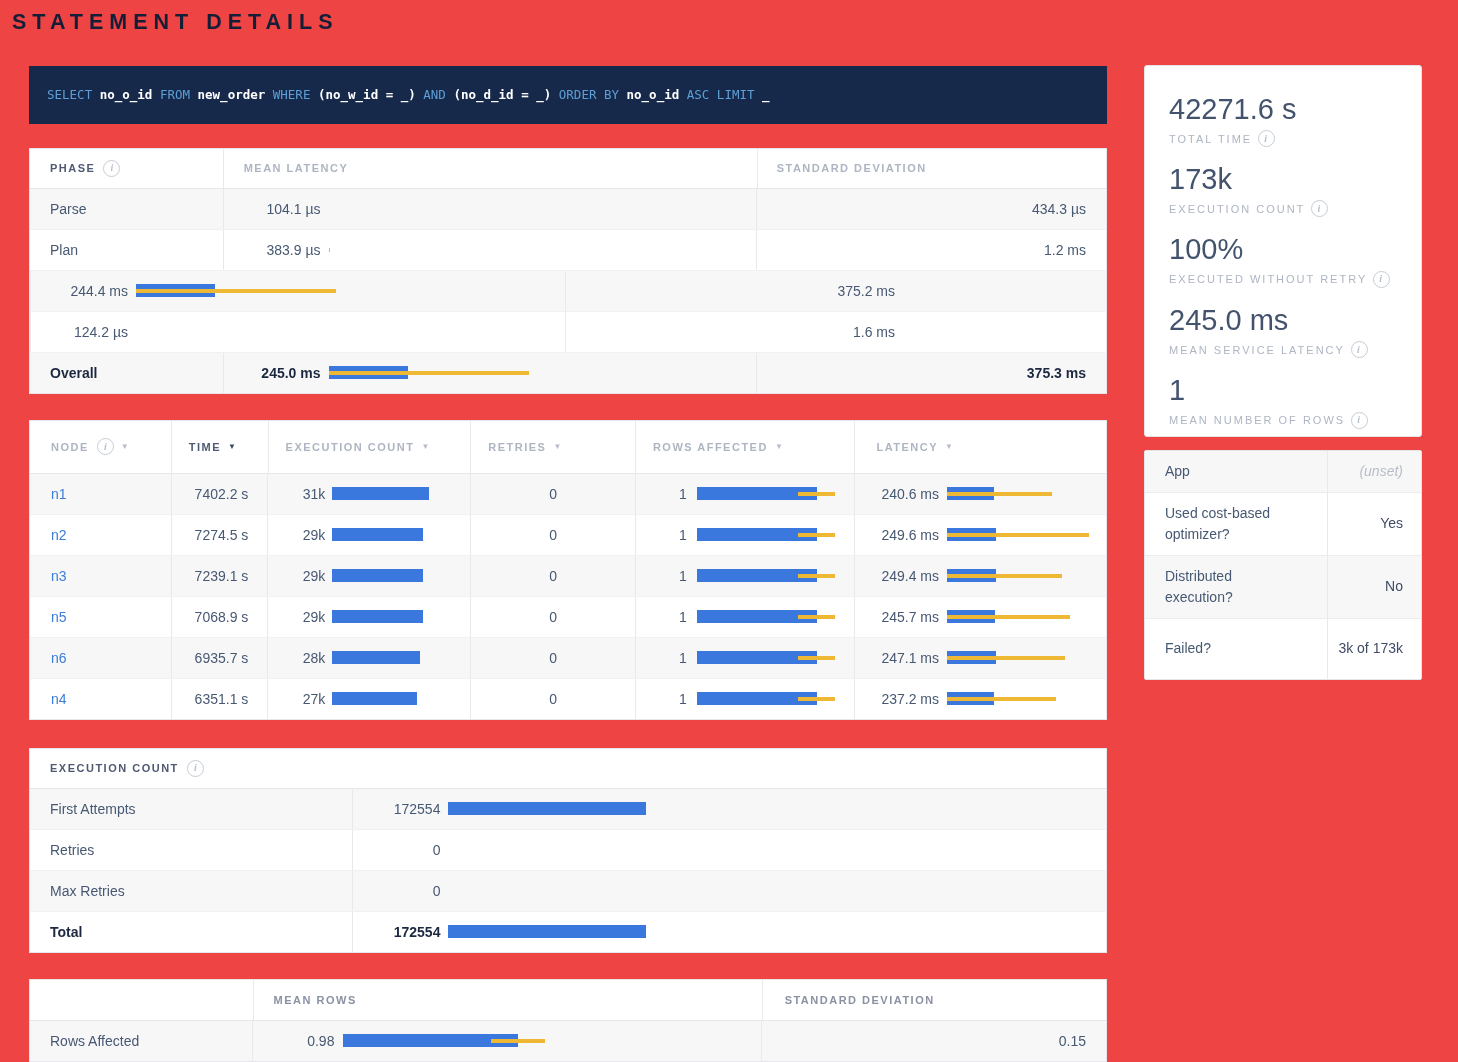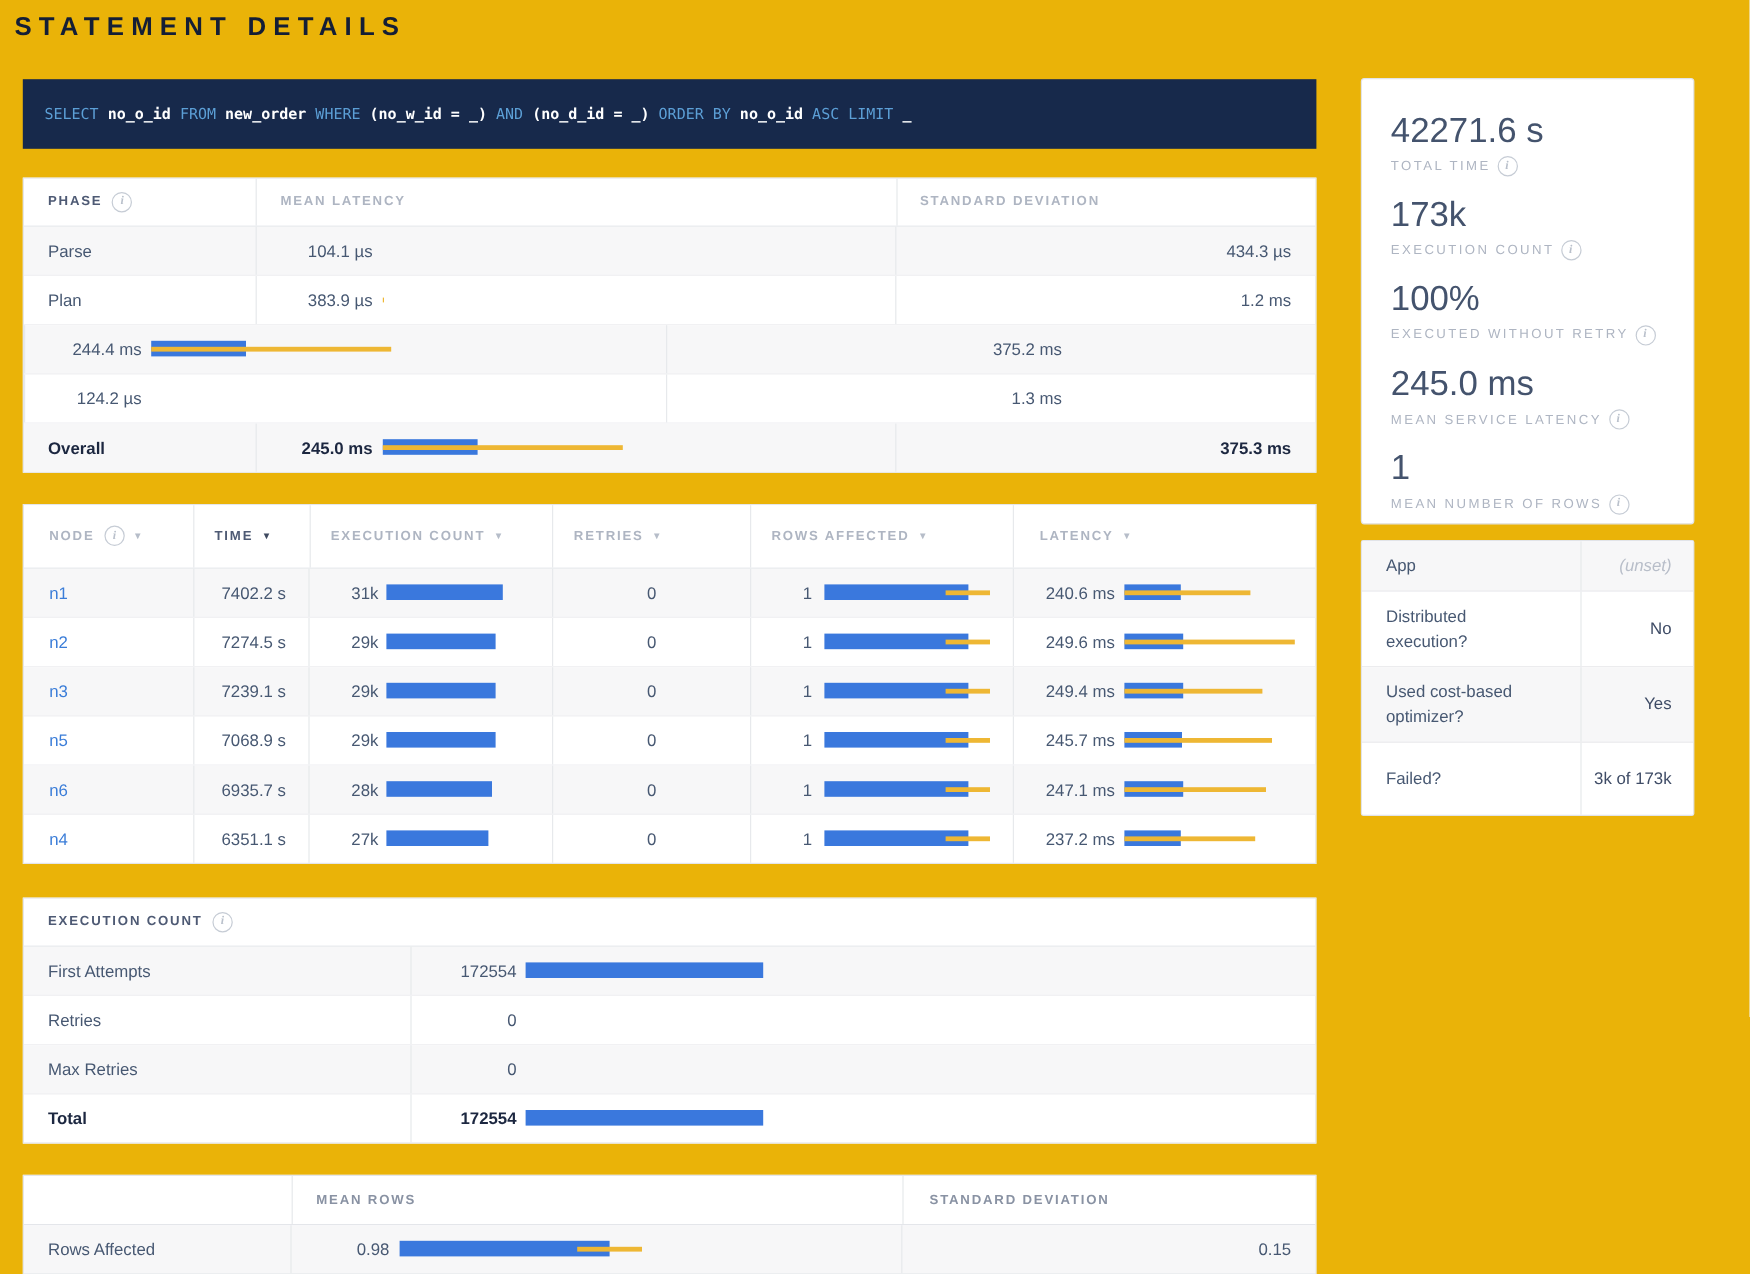--- a/index.html
+++ b/index.html
@@ -1,19 +1,19 @@
 <!DOCTYPE html>
 <html><head>
 <meta charset="utf-8">
 <style>
   html,body{margin:0;padding:0;background:#f4f5f6;font-family:"Liberation Sans",sans-serif;color:#475872;}
-  .page{width:1458px;height:1062px;position:relative;overflow:hidden;background:#eab308;}
+  .page{width:1458px;height:1062px;position:relative;overflow:hidden;background:#ef4444;}
   .page-title{margin:0;padding:10px 0 0 12px;font-size:21.5px;font-weight:700;letter-spacing:6px;color:#141e36;line-height:1.2;}
   .layout{display:flex;align-items:flex-start;}
-  .main-col{width:1078px;margin-left:19px;margin-top:30px;}
+  .main-col{width:1078px;margin-left:29px;margin-top:30px;}
   .side{width:278px;margin-left:37px;margin-top:29px;}
 
   
   .sql-box{height:58px;background:#17294b;display:flex;align-items:center;padding:0 18px;
     font-family:"DejaVu Sans Mono","Liberation Mono",monospace;font-size:12.5px;white-space:pre;}
   .sql-box .kw{color:#5c9fd6;}
   .sql-box .id{color:#ffffff;font-weight:700;}
 
   
   .tbl{background:#fff;border:1px solid #e4e6ea;box-sizing:border-box;}
@@ -156,21 +156,21 @@
                   <div class="bar-yellow" style="left: 0px; width: 199.8px;"></div>
                 </div>
               </div>
               <div class="c pc3 bl right val">375.2 ms</div>
             </div>
             <div class="trow">
               <div class="c pc2 bl">
                 <span class="val">124.2 µs</span>
                 <div class="barwrap"></div>
               </div>
-              <div class="c pc3 bl right val">1.3 ms</div>
+              <div class="c pc3 bl right val">1.6 ms</div>
             </div>
             <div class="trow boldrow">
               <div class="c pc1">Overall</div>
               <div class="c pc2 bl">
                 <span class="val">245.0 ms</span>
                 <div class="barwrap">
                   <div class="bar-blue" style="width: 79px;"></div>
                   <div class="bar-yellow" style="left: 0px; width: 200px;"></div>
                 </div>
               </div>
@@ -465,29 +465,29 @@
         </div>
       <div class="app-panel" id="appPanel">
           <div class="app-row">
             <div class="app-label">
               <span>App</span>
             </div>
             <div class="app-value unset">(unset)</div>
           </div>
           <div class="app-row">
             <div class="app-label">
-              <span>Distributed execution?</span>
-            </div>
-            <div class="app-value">No</div>
+              <span>Used cost-based optimizer?</span>
+            </div>
+            <div class="app-value">Yes</div>
           </div>
           <div class="app-row">
             <div class="app-label">
-              <span>Used cost-based optimizer?</span>
-            </div>
-            <div class="app-value">Yes</div>
+              <span>Distributed execution?</span>
+            </div>
+            <div class="app-value">No</div>
           </div>
           <div class="app-row">
             <div class="app-label">
               <span>Failed?</span>
             </div>
             <div class="app-value">3k of 173k</div>
           </div>
         </div>
     </div>
   </div>

